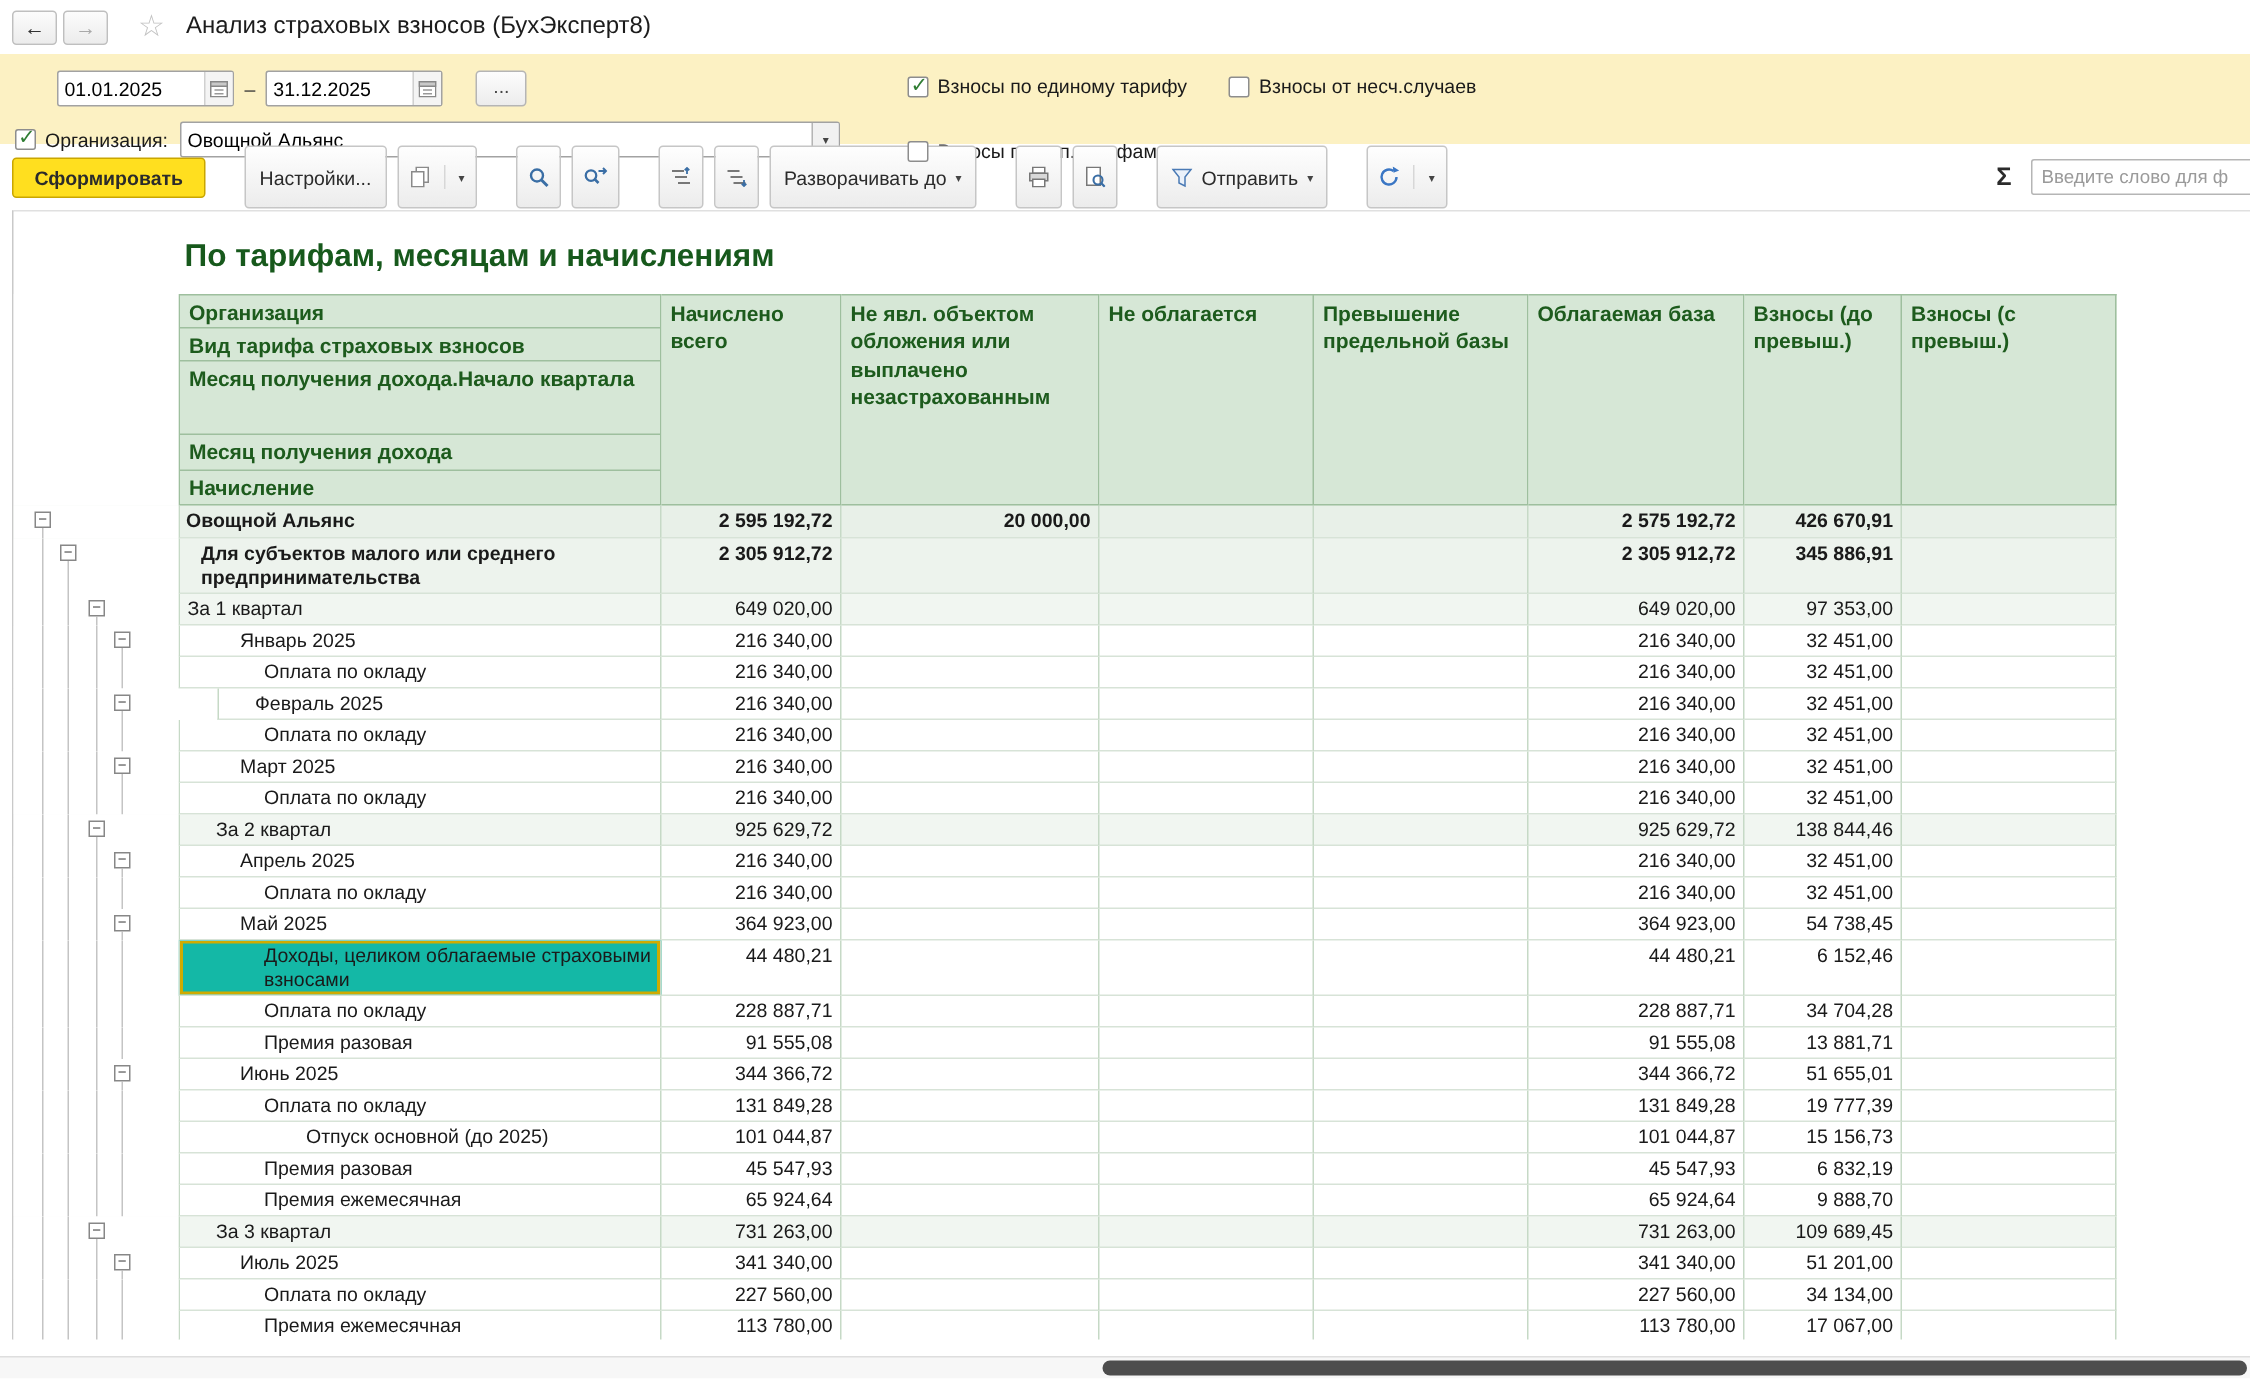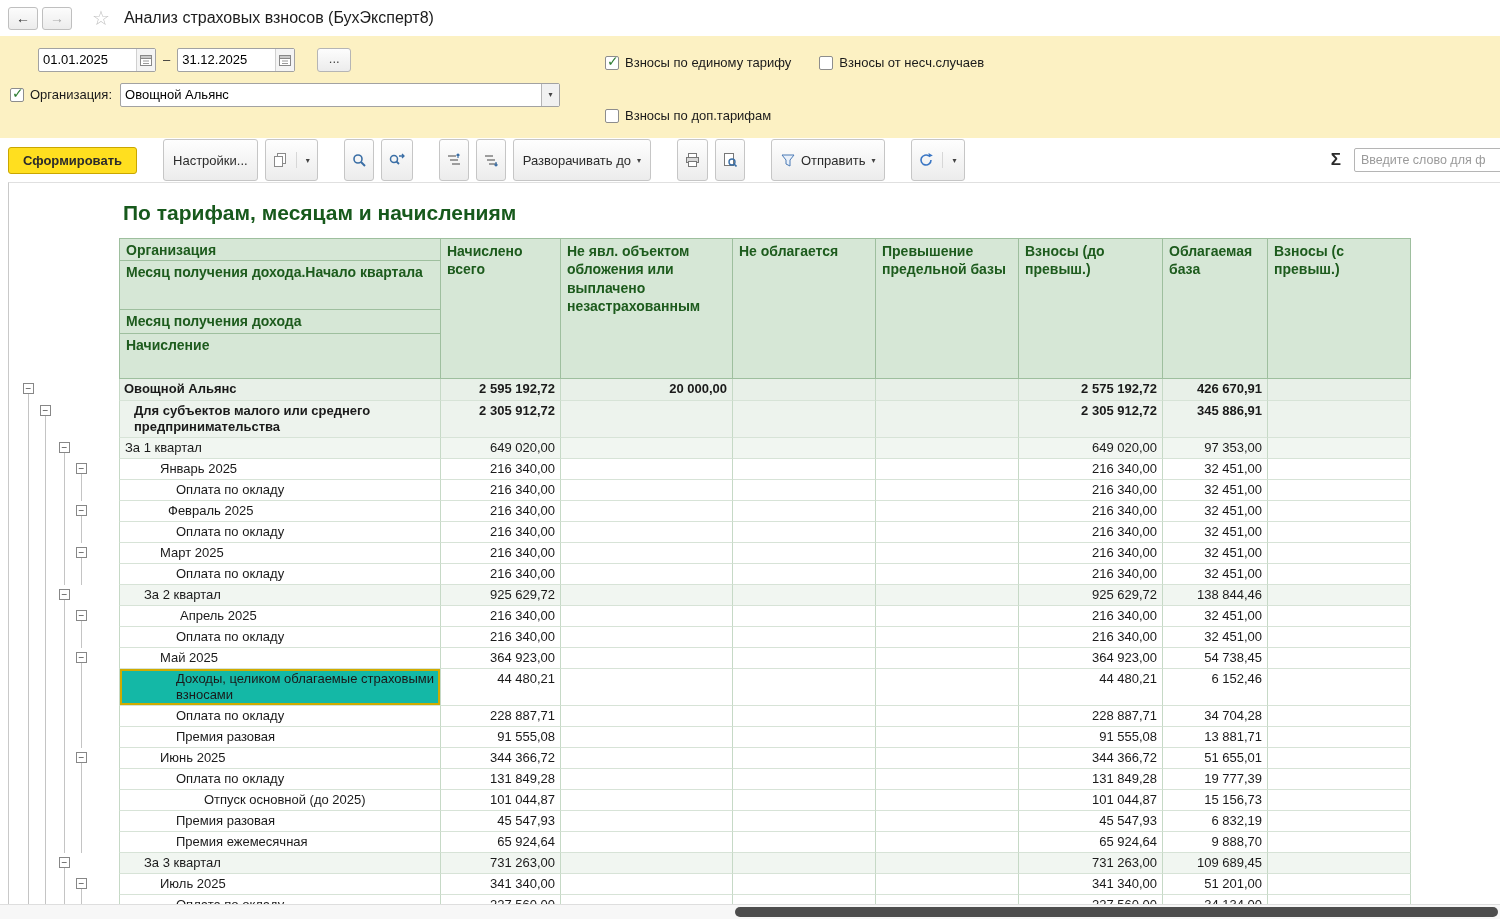--- a/index.html
+++ b/index.html
@@ -10,21 +10,21 @@
   
   .titlebar { height:36px; display:flex; align-items:center; padding-left:8px; gap:4px; background:#fff; }
   .nav { width:30px; height:23px; border:1px solid #bfbfbf; border-radius:3px;
          background:linear-gradient(#fcfcfc,#ececec); display:flex; align-items:center; justify-content:center;
          font-size:14px; color:#333; cursor:default; }
   .nav.disabled { color:#a9a9a9; }
   .star { margin:0 10px 0 16px; color:#c2c2c2; font-size:20px; line-height:20px; }
   .ptitle { font-size:16px; color:#1c1c1c; }
 
   
-  .filters { display:flex; background:#fcf1c3; padding:11px 10px 9px 10px; height:102px; }
+  .filters { display:flex; background:#fcf1c3; padding:11px 10px 9px 10px; height:60px; }
   .fleft { width:595px; display:flex; flex-direction:column; gap:10px; }
   .fright { display:flex; flex-direction:column; gap:28px; padding-top:3px; }
   .frow { display:flex; align-items:center; height:25px; }
   .dates { margin-left:28px; }
   .field { display:flex; align-items:center; height:24px; background:#fff; border:1px solid #a2a2a2; border-radius:2px; }
   .datefield { width:118px; }
   .field input { border:none; outline:none; flex:1; min-width:0; padding:0 4px; font-size:13px; font-family:inherit; background:transparent; }
   .calbtn { width:19px; height:100%; display:flex; align-items:center; justify-content:center; border-left:1px solid #d0d0d0; background:#f4f4f4; }
   .dash { margin:0 7px; color:#333; }
   .morebtn { margin-left:22px; width:34px; height:24px; border:1px solid #b5b5b5; border-radius:3px;
@@ -266,30 +266,31 @@
   </div>
 
   <div class="report">
     <div class="rtitle">По тарифам, месяцам и начислениям</div>
 
     <div class="grid">
       <div class="trow thead">
         <div class="gut"></div>
         <div class="hcell hstack">
           <div class="hrow h1">Организация</div>
+          <div class="hrow h2">Вид тарифа страховых взносов</div>
           <div class="hrow h3">Месяц получения дохода.Начало квартала</div>
           <div class="hrow h4">Месяц получения дохода</div>
           <div class="hrow h5">Начисление</div>
         </div>
         <div class="hcell">Начислено всего</div>
         <div class="hcell">Не явл. объектом обложения или выплачено незастрахованным</div>
         <div class="hcell">Не облагается</div>
         <div class="hcell">Превышение предельной базы</div>
+        <div class="hcell">Облагаемая база</div>
         <div class="hcell">Взносы (до превыш.)</div>
-        <div class="hcell">Облагаемая база</div>
         <div class="hcell">Взносы (с превыш.)</div>
       </div>
       <div id="rows">
           <div class="trow k-org">
             <div class="gut">
               <i class="vline half" style="left: 19px;"></i>
               <span class="exp" style="left: 14px;">−</span>
             </div>
             <div class="cell lab" style="padding-left: 4px;">Овощной Альянс</div>
             <div class="cell num">2 595 192,72</div>
@@ -365,21 +366,21 @@
             <div class="cell num"></div>
           </div>
           <div class="trow k-month">
             <div class="gut">
               <i class="vline" style="left: 19px;"></i>
               <i class="vline" style="left: 36px;"></i>
               <i class="vline" style="left: 55px;"></i>
               <i class="vline half" style="left: 72px;"></i>
               <span class="exp" style="left: 67px;">−</span>
             </div>
-            <div class="cell lab" style="padding-left: 48px;">Февраль 2025</div>
+            <div class="cell lab" style="padding-left: 24px; margin-left: 26px;">Февраль 2025</div>
             <div class="cell num">216 340,00</div>
             <div class="cell num"></div>
             <div class="cell num"></div>
             <div class="cell num"></div>
             <div class="cell num">216 340,00</div>
             <div class="cell num">32 451,00</div>
             <div class="cell num"></div>
           </div>
           <div class="trow k-accrual">
             <div class="gut">
@@ -447,21 +448,21 @@
             <div class="cell num"></div>
           </div>
           <div class="trow k-month">
             <div class="gut">
               <i class="vline" style="left: 19px;"></i>
               <i class="vline" style="left: 36px;"></i>
               <i class="vline" style="left: 55px;"></i>
               <i class="vline half" style="left: 72px;"></i>
               <span class="exp" style="left: 67px;">−</span>
             </div>
-            <div class="cell lab" style="padding-left: 60px;">Апрель 2025</div>
+            <div class="cell lab" style="padding-left: 40px;">Апрель 2025</div>
             <div class="cell num">216 340,00</div>
             <div class="cell num"></div>
             <div class="cell num"></div>
             <div class="cell num"></div>
             <div class="cell num">216 340,00</div>
             <div class="cell num">32 451,00</div>
             <div class="cell num"></div>
           </div>
           <div class="trow k-accrual">
             <div class="gut">

